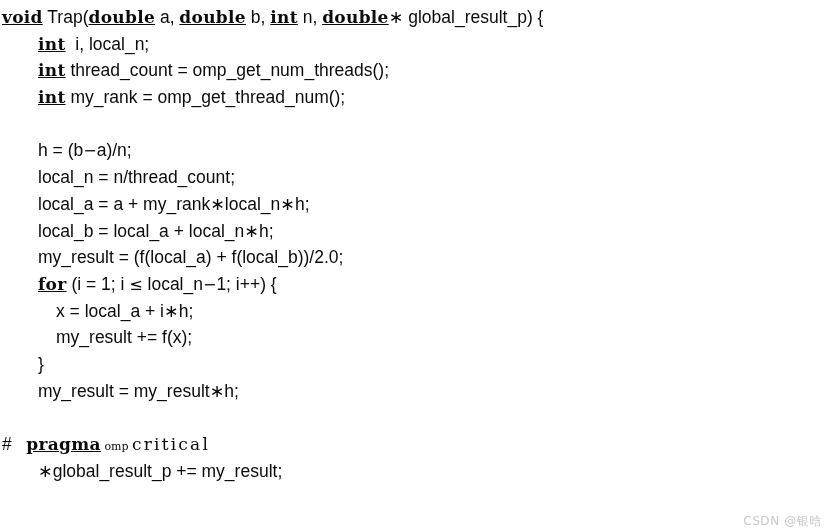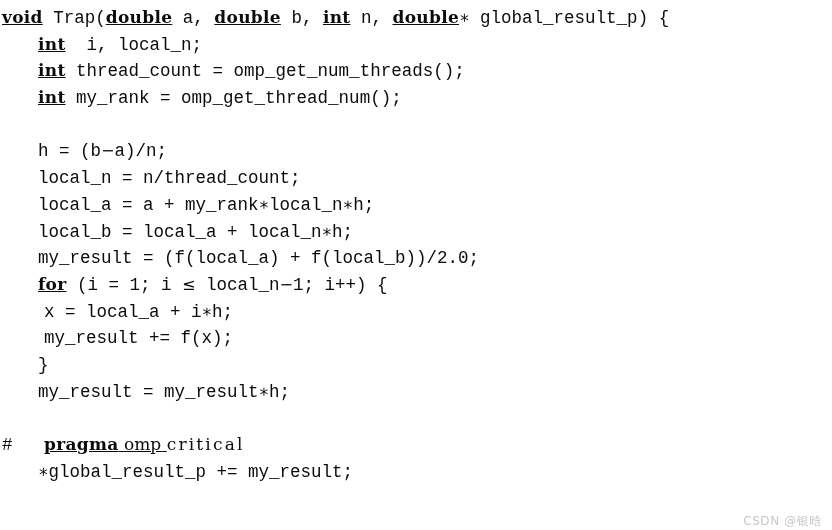--- a/index.html
+++ b/index.html
@@ -31,53 +31,52 @@
     white-space: pre;
     font-size: 17.5px;
     color: #0b0b0b;
     font-family: "DejaVu Sans Mono", monospace;
     letter-spacing: 0px;
   }
 
   
   .ind0 { padding-left: 2px; }
   .ind1 { padding-left: 38px; }
-  .ind2 { padding-left: 44px; }
+  .ind2 { padding-left: 56px; }
 
   .blank { height: 26.7px; }
 
   
   .kw {
     font-family: "DejaVu Serif", serif;
     font-weight: bold;
     font-size: 17px;
     letter-spacing: 0.3px;
     text-decoration: underline;
   }
   
   .rm {
     font-family: "DejaVu Serif", serif;
     font-weight: normal;
-    font-size: 17px;
-    text-decoration: underline;
+    font-size: 11px;
   }
   
   .rm-wide {
     font-family: "DejaVu Serif", serif;
     font-weight: normal;
     font-size: 17px;
     letter-spacing: 2.2px;
     margin-top: 20px;
   }
   
   .op {
     font-family: "DejaVu Sans", sans-serif;
     font-size: 16px;
   }
-  .mono { font-family: Liberation Mono, monospace; }
+  .mono { font-family: Liberation Sans, sans-serif; }
 
   #watermark {
     position: absolute;
     right: 10px;
     bottom: 0;
     font-family: "DejaVu Sans", sans-serif;
     font-size: 12px;
     color: #c8c8c8;
     letter-spacing: 0.6px;
     white-space: pre;

